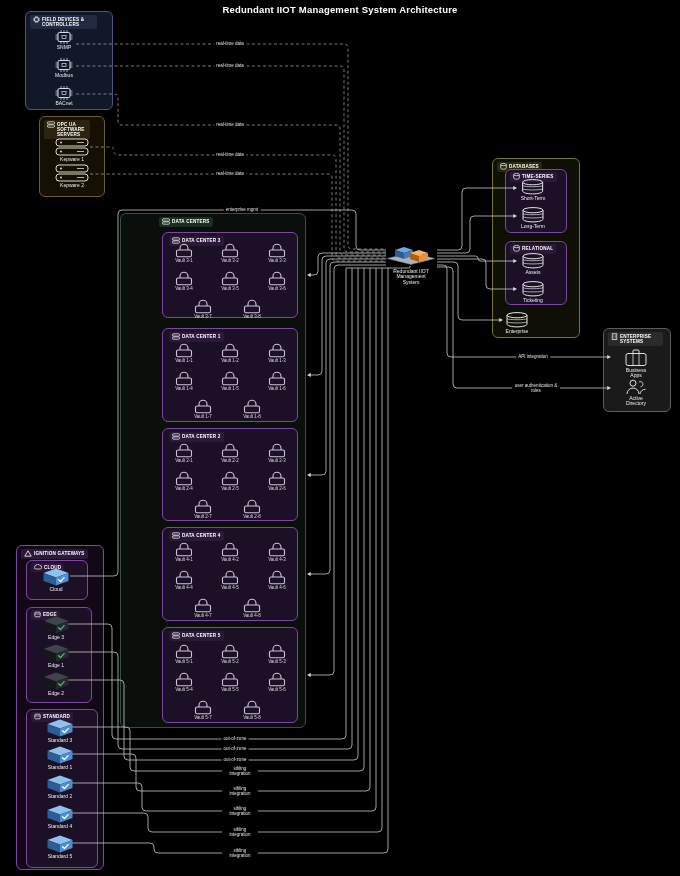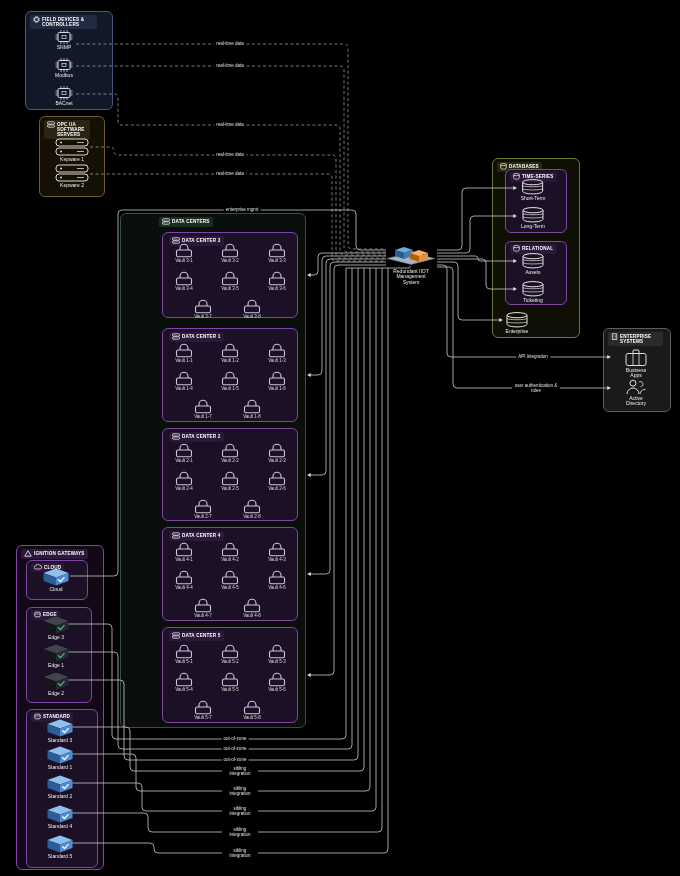--- a/index.html
+++ b/index.html
@@ -36,20 +36,21 @@
   .nlabel.wrap{white-space:normal;}
   .elabel{position:absolute;transform:translate(-50%,-50%);background:#000;color:#e3e3e3;
           font-size:4.5px;line-height:1.15;padding:0 2px;text-align:center;white-space:nowrap;}
   .elabel.wrap{white-space:normal;}
 </style>
 </head>
 <body>
 
 <div class="canvas">
 
+  <div class="title">Redundant IIOT Management System Architecture</div>
 
   <div class="gbox b-blue" style="left:25px;top:11px;width:88px;height:99px">
     <div class="pill">
       <span class="gly">
           <svg width="7" height="7">
             <rect x="1.8" y="1.8" width="3.4" height="3.4" fill="none" stroke="#fff" stroke-width="0.7"></rect>
             <path d="M2.8 0v1.8M4.2 0v1.8M2.8 5.2V7M4.2 5.2V7M0 2.8h1.8M0 4.2h1.8M5.2 2.8H7M5.2 4.2H7" stroke="#fff" stroke-width="0.6"></path>
           </svg>
         </span>
       <span class="ptxt wrap" style="width:52px">FIELD DEVICES &amp; CONTROLLERS</span>

